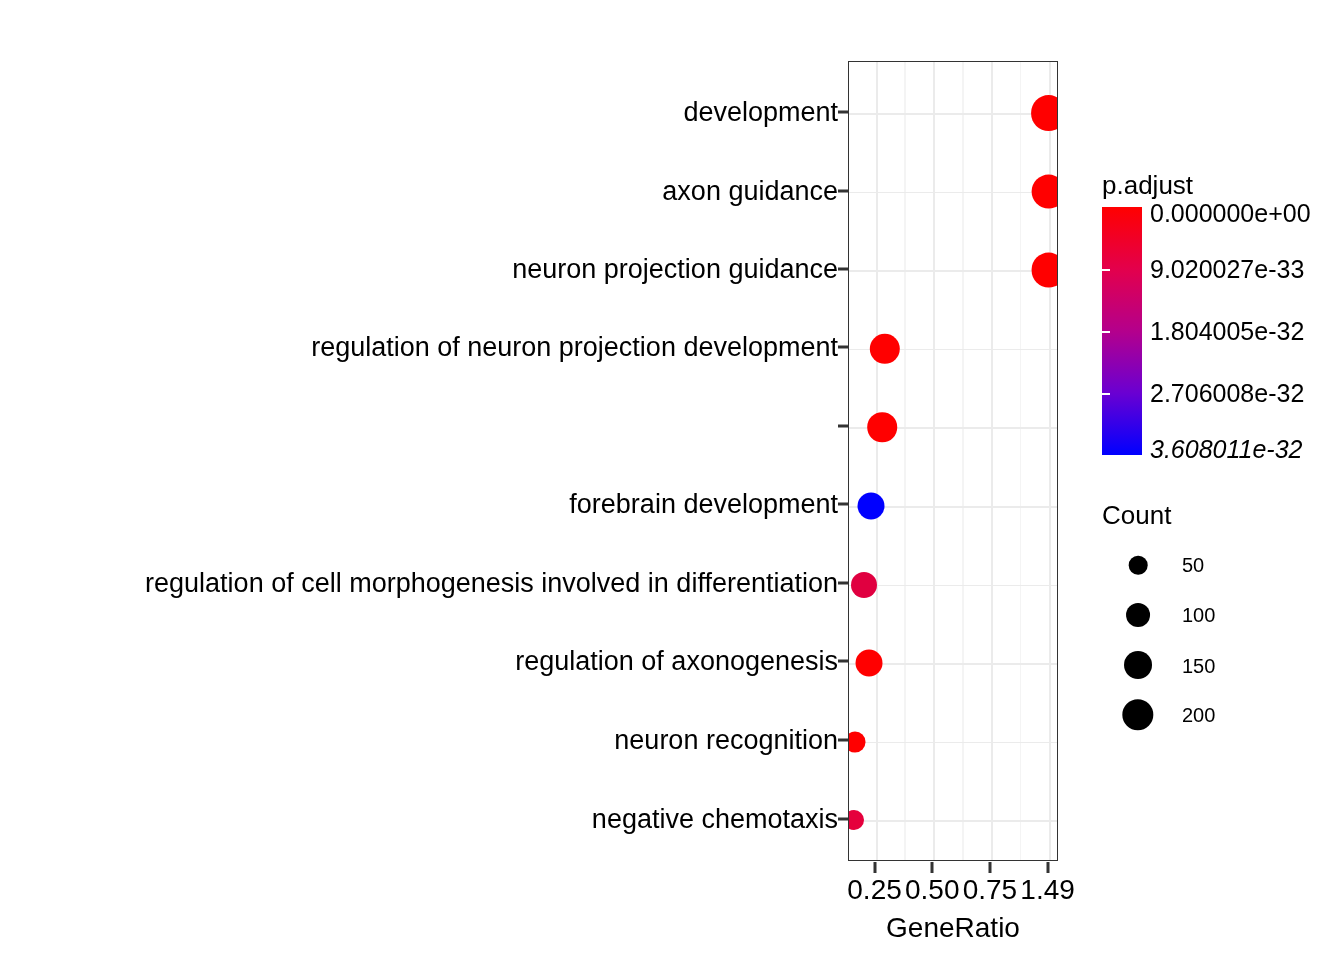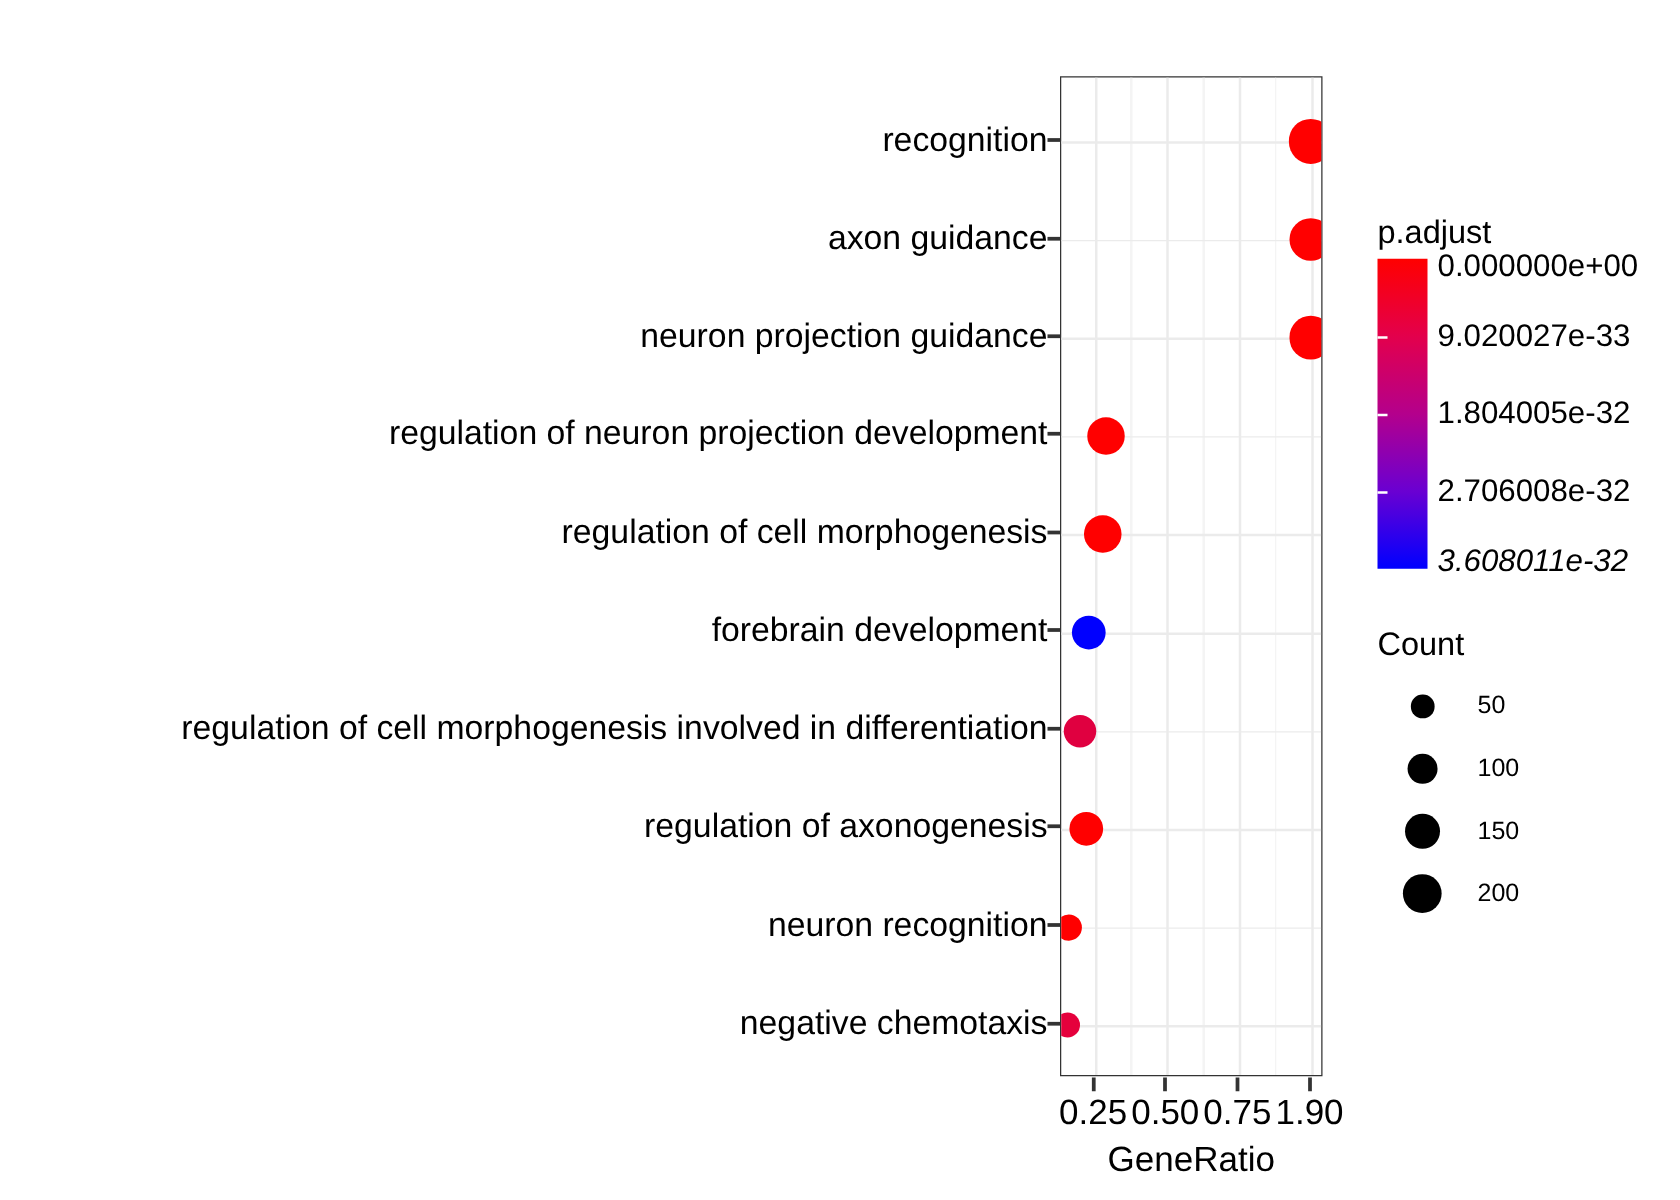--- a/index.html
+++ b/index.html
@@ -177,25 +177,24 @@
     font-size: 20px;
     white-space: nowrap;
   }
 </style>
 </head>
 <body>
 
 <div id="plot-root">
 
   <div class="ylabels">
-    <div class="ylabel" style="top:112px">recognition</div>
+    <div class="ylabel" style="top:112px">development</div>
     <div class="ylabel" style="top:191px">axon guidance</div>
     <div class="ylabel" style="top:269px">neuron projection guidance</div>
     <div class="ylabel" style="top:347px">regulation of neuron projection development</div>
-    <div class="ylabel" style="top:426px">regulation of cell morphogenesis</div>
     <div class="ylabel" style="top:583px">regulation of cell morphogenesis involved in differentiation</div>
     <div class="ylabel" style="top:504px">forebrain development</div>
     <div class="ylabel" style="top:661px">regulation of axonogenesis</div>
     <div class="ylabel" style="top:819px">negative chemotaxis</div>
     <div class="ylabel" style="top:740px">neuron recognition</div>
   </div>
 
   <div class="ytick" style="top:112px"></div>
   <div class="ytick" style="top:191px"></div>
   <div class="ytick" style="top:269px"></div>
@@ -243,21 +242,21 @@
   </div>
 
   <div id="xaxis">
       <div class="xtick" style="left: 874.538px;"></div>
       <div class="xticklabel" style="left: 874.538px;">0.25</div>
       <div class="xtick" style="left: 932.231px;"></div>
       <div class="xticklabel" style="left: 932.231px;">0.50</div>
       <div class="xtick" style="left: 989.923px;"></div>
       <div class="xticklabel" style="left: 989.923px;">0.75</div>
       <div class="xtick" style="left: 1047.62px;"></div>
-      <div class="xticklabel" style="left: 1047.62px;">1.90</div>
+      <div class="xticklabel" style="left: 1047.62px;">1.49</div>
     </div>
   <div id="xaxis-title">GeneRatio</div>
 
   <div id="legend-color">
     <div class="legend-title">p.adjust</div>
     <div id="colorbar-wrap">
       <div id="colorbar" style="background: linear-gradient(rgb(255, 0, 0) 0%, rgb(227, 0, 76) 25%, rgb(180, 0, 140) 50%, rgb(106, 0, 210) 75%, rgb(0, 0, 255) 100%);"></div>
       <div id="colorbar-ticks">
           <div class="cbar-tick" style="top: 62px; left: 0px;"></div>
           <div class="cbar-tick" style="top: 62px; right: 0px;"></div>

